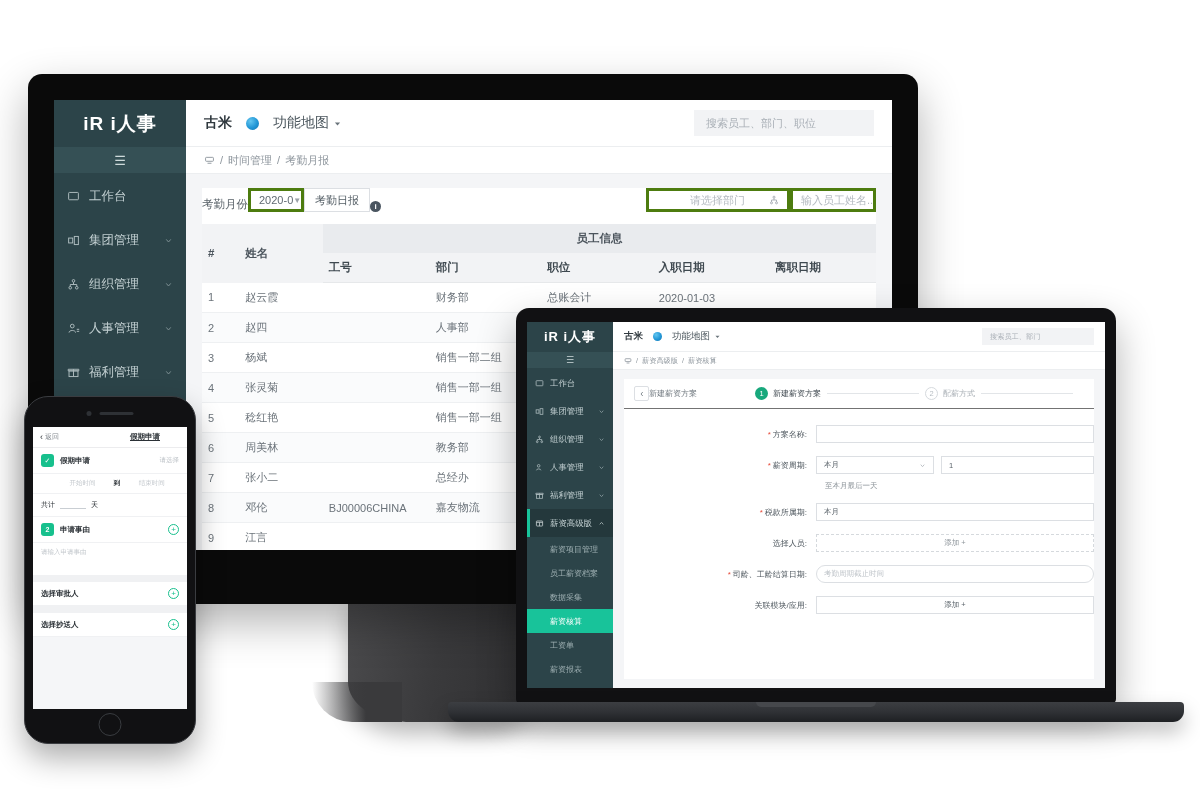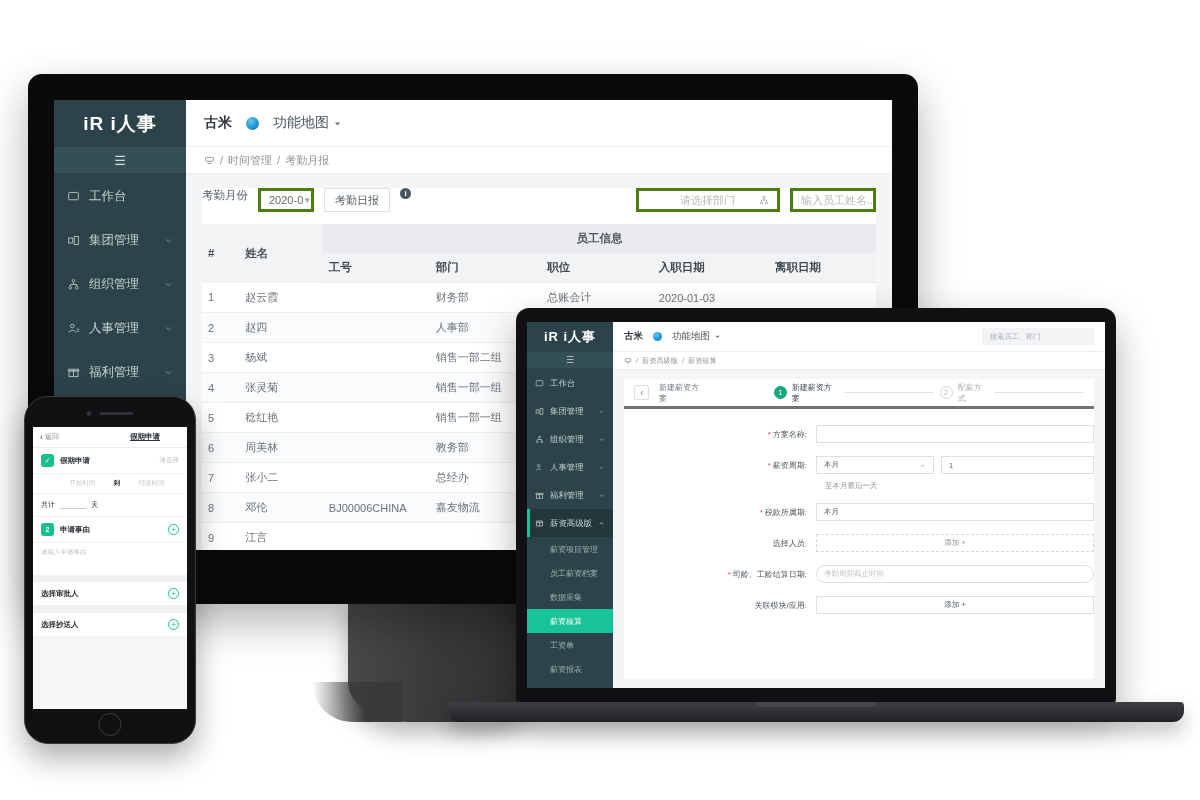--- a/index.html
+++ b/index.html
@@ -135,21 +135,21 @@
   #monitor-screen .side-logo { font-size: 19px; height: 47px; }
   #monitor-screen .side-hamb { height: 27px; font-size: 13px; }
   #monitor-screen .nav-item { padding: 0 13px; height: 44px; font-size: 12.5px; }
   #monitor-screen .topbar { height: 47px; padding: 0 18px; font-size: 14px; }
   #monitor-screen .globe { width: 13px; height: 13px; }
   #monitor-screen .search-box { height: 26px; padding: 0 12px; font-size: 11px; width: 180px; }
   #monitor-screen .crumb { height: 27px; padding: 0 18px; font-size: 11px; }
   #monitor-screen .content { padding: 14px 16px 0 16px; }
 
   
-  .filterbar { display: flex; align-items: flex-start; gap: 10px; white-space: nowrap; }
+  .filterbar { display: flex; align-items: flex-end; white-space: nowrap; }
   .fb-label { color: #5a636a; }
   .inp {
     border: 3px solid #4d7c0f;
     background: #fff;
     color: #606a72;
     display: flex; align-items: center;
     white-space: nowrap;
   }
   .inp.ph { color: #b4bac0; }
   .btn-ghost {
@@ -211,22 +211,22 @@
   #laptop-screen .nav-item { padding: 0 8px; height: 28px; font-size: 8.4px; gap:6px; }
   #laptop-screen .sub-item { padding: 0 8px 0 23px; height: 24px; font-size: 8px; }
   #laptop-screen .topbar { height: 30px; padding: 0 11px; font-size: 9.5px; gap: 10px; }
   #laptop-screen .globe { width: 9px; height: 9px; }
   #laptop-screen .search-box { height: 17px; padding: 0 8px; font-size: 7.2px; width: 112px; }
   #laptop-screen .crumb { height: 18px; padding: 0 11px; font-size: 7.2px; gap:4px; }
   #laptop-screen .content { padding: 9px 11px 9px 11px; }
 
   .steps {
     display: flex; align-items: center;
-    border-bottom: 3px solid #737373;
-    padding: 0 10px; height: 30px; gap: 10px;
+    border-bottom: 1px solid #737373;
+    padding: 0 10px; height: 30px; 
   }
   .back-btn {
     border: 1px solid #dcdfe3; background:#fff; color:#6a737a;
     width: 15px; height: 15px; border-radius: 2px;
     display:flex; align-items:center; justify-content:center; font-size: 8px;
     flex: 0 0 auto;
   }
   .back-lbl { color: #6f777e; font-size: 8px; }
   .step-grp { display:flex; align-items:center; gap: 6px; margin-left: 58px; }
   .step { display:flex; align-items:center; gap: 5px; }
@@ -445,20 +445,21 @@
             <span class="brand">古米</span>
             <span class="globe"></span>
             <span class="fnmap">
               <span>功能地图</span>
               <span>
                 <svg width="9" height="9" viewBox="0 0 12 12" fill="#6a747b">
                     <path d="M2.5 4.5 L6 8.5 L9.5 4.5z"></path>
                   </svg>
               </span>
             </span>
+            <span class="search-box">搜索员工、部门、职位</span>
           </div>
 
           <div class="crumb">
             <span>
               <svg width="11" height="11" viewBox="0 0 14 14" fill="none" stroke="#8f979e" stroke-width="1.2">
                   <rect x="2" y="3" width="10" height="5" rx="1"></rect>
                   <path d="M4.5 10.5 h5"></path>
                 </svg>
             </span>
             <span>/</span>

